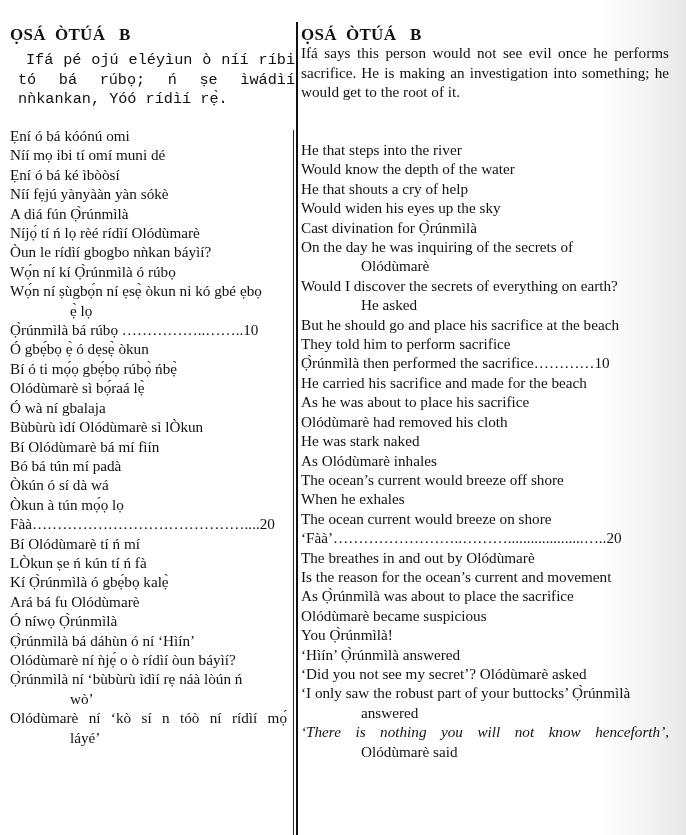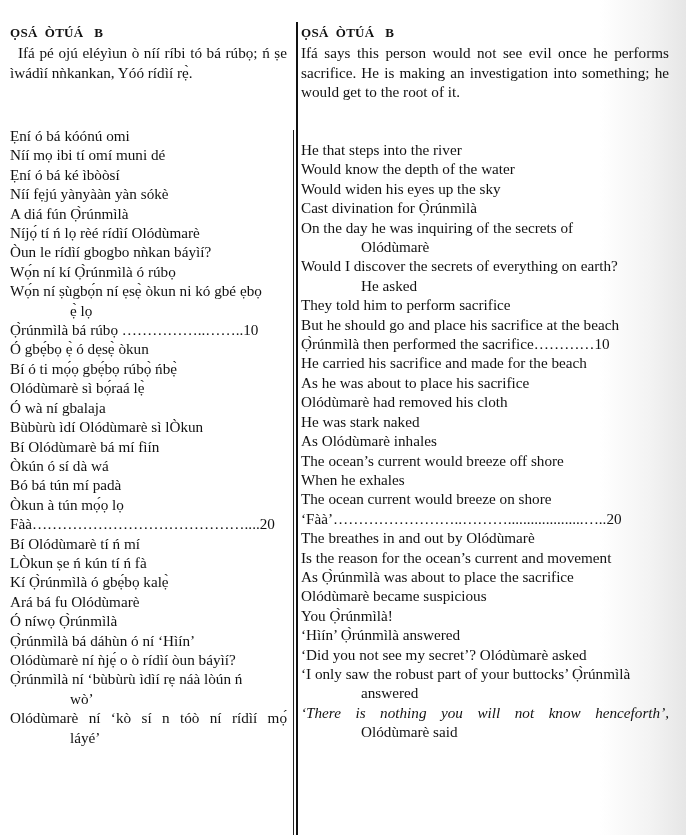--- a/index.html
+++ b/index.html
@@ -9,59 +9,59 @@
     font-family: "Liberation Serif", "DejaVu Serif", serif;
     color:#111;
     font-size:15.2px;
   }
   .col { position:absolute; top:0; }
   .left { left:10px; width:277px; }
   .right { left:301px; width:368px; }
   .divider-main { position:absolute; left:296px; top:22px; width:2px; height:813px; background:#111; }
   .divider-thin { position:absolute; left:293px; top:130px; width:1px; height:705px; background:#222; }
   .title {
-    position:absolute; top:25px; font-weight:bold; font-size:13px; letter-spacing:0.3px; white-space:pre;
+    position:absolute; top:25px; font-weight:bold; font-size:17px; letter-spacing:0.3px; white-space:pre;
   }
   .intro { position:absolute; top:43px; line-height:19.5px; text-align:justify; }
   .left .intro { text-indent:8px; }
   .verse { position:absolute; margin:0; padding:0; list-style:none; }
   .verse li { line-height:19.4px; white-space:nowrap; }
   .verse li.wrap { white-space:normal; text-align:justify; text-align-last:left; }
   .verse li .cont { display:block; padding-left:60px; }
   .left .verse { top:126px; width:277px; }
   .right .verse { top:140px; width:368px; }
 </style>
 </head>
 <body>
 
 <div class="divider-main"></div>
 <div class="divider-thin"></div>
 
 <section class="col left">
   <div class="title">ỌSÁ  ÒTÚÁ   B</div>
-  <p class="intro" style="margin:0;width:277px;">Ifá pé ojú eléyìun ò níí ríbi tó bá rúbọ; ń ṣe ìwádìí nǹkankan, Yóó rídìí rẹ̀.</p>
+  <p class="intro" style="margin:8px;width:277px;font-family:Liberation Mono, monospace;">Ifá pé ojú eléyìun ò níí ríbi tó bá rúbọ; ń ṣe ìwádìí nǹkankan, Yóó rídìí rẹ̀.</p>
   <ul class="verse" id="left-verse">
       <li><span>Ẹní ó bá kóónú omi</span></li>
       <li><span>Níí mọ ibi tí omí muni dé</span></li>
       <li><span>Ẹní ó bá ké ìbòòsí</span></li>
       <li><span>Níí fẹjú yànyààn yàn sókè</span></li>
       <li><span>A diá fún Ọ̀rúnmìlà</span></li>
       <li><span>Níjọ́ tí ń lọ rèé rídìí Olódùmarè</span></li>
       <li><span>Òun le rídìí gbogbo nǹkan báyìí?</span></li>
       <li><span>Wọ́n ní kí Ọ̀rúnmìlà ó rúbọ</span></li>
       <li><span>Wọ́n ní ṣùgbọ́n ní ẹsẹ̀ òkun ni kó gbé ẹbọ</span><span class="cont">ẹ̀ lọ</span></li>
       <li><span>Ọ̀rúnmìlà bá rúbọ ……………..……..10</span></li>
       <li><span>Ó gbẹ́bọ ẹ̀ ó dẹsẹ̀ òkun</span></li>
       <li><span>Bí ó ti mọ́ọ gbẹ́bọ rúbọ̀ ńbẹ̀</span></li>
       <li><span>Olódùmarè sì bọ́raá lẹ̀</span></li>
       <li><span>Ó wà ní gbalaja</span></li>
       <li><span>Bùbùrù ìdí Olódùmarè sì lÒkun</span></li>
       <li><span>Bí Olódùmarè bá mí fìín</span></li>
+      <li><span>Bó bá tún mí padà</span></li>
       <li><span>Òkún ó sí dà wá</span></li>
-      <li><span>Bó bá tún mí padà</span></li>
       <li><span>Òkun à tún mọ́ọ  lọ</span></li>
       <li><span>Fàà……………………………………....20</span></li>
       <li><span>Bí Olódùmarè tí ń mí</span></li>
       <li><span>LÒkun ṣe ń kún tí ń fà</span></li>
       <li><span>Kí Ọ̀rúnmìlà ó gbẹ́bọ kalẹ̀</span></li>
       <li><span>Ará bá fu Olódùmarè</span></li>
       <li><span>Ó níwọ Ọ̀rúnmìlà</span></li>
       <li><span>Ọ̀rúnmìlà bá dáhùn ó ní ‘Hìín’</span></li>
       <li><span>Olódùmarè ní ǹjẹ́ o ò rídìí òun báyìí?</span></li>
       <li><span>Ọ̀rúnmìlà ní ‘bùbùrù ìdìí rẹ náà lòún ń</span><span class="cont">wò’</span></li>
@@ -71,26 +71,27 @@
       </li>
     </ul>
 </section>
 
 <section class="col right">
   <div class="title">ỌSÁ  ÒTÚÁ   B</div>
   <p class="intro" style="margin:0;width:368px;font-family:Liberation Serif, serif;">Ifá says this person would not see evil once he performs sacrifice. He is making an investigation into something; he would get to the root of it.</p>
   <ul class="verse" id="right-verse">
       <li><span>He that steps into the river</span></li>
       <li><span>Would know the depth of the water</span></li>
+      <li><span>He that shouts a cry of help</span></li>
       <li><span>Would widen his eyes up the sky</span></li>
       <li><span>Cast divination for Ọ̀rúnmìlà</span></li>
       <li><span>On the day he was inquiring of the secrets of</span><span class="cont">Olódùmarè</span></li>
       <li><span>Would I discover the secrets of everything on earth?</span><span class="cont">He asked</span></li>
+      <li><span>But he should go and place his sacrifice at the beach</span></li>
       <li><span>They told him to perform sacrifice</span></li>
-      <li><span>But he should go and place his sacrifice at the beach</span></li>
       <li><span>Ọ̀rúnmìlà then performed the sacrifice…………10</span></li>
       <li><span>He carried his sacrifice and made for the beach</span></li>
       <li><span>As he was about to place his sacrifice</span></li>
       <li><span>Olódùmarè had removed his cloth</span></li>
       <li><span>He was stark naked</span></li>
       <li><span>As Olódùmarè inhales</span></li>
       <li><span>The ocean’s current would breeze off shore</span></li>
       <li><span>When he exhales</span></li>
       <li><span>The ocean current would breeze on shore</span></li>
       <li><span>‘Fàà’……………………..………....................…..20</span></li>

